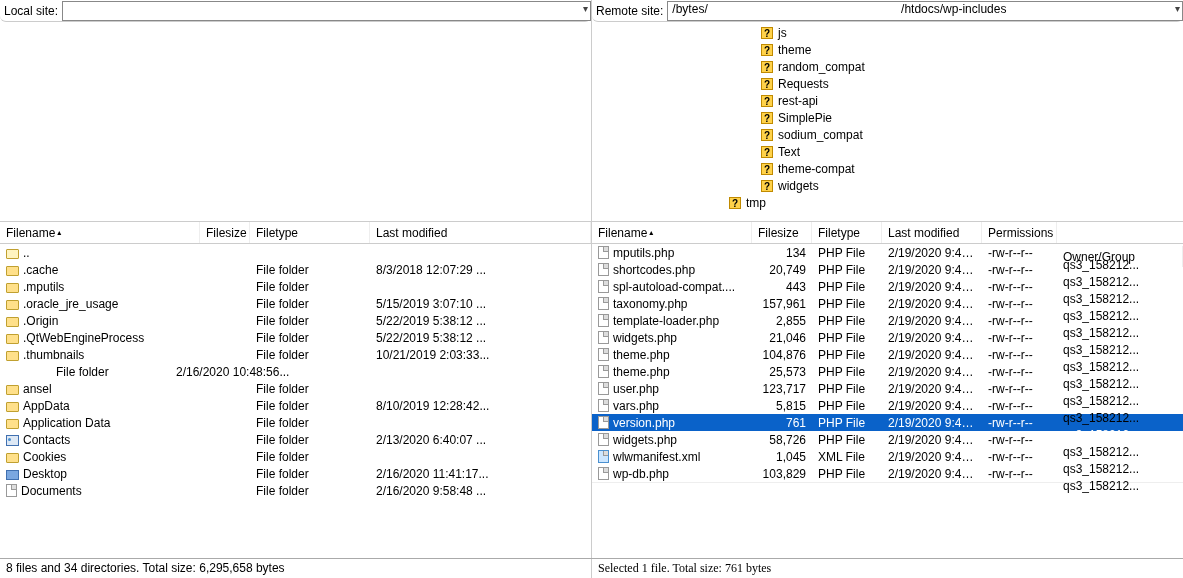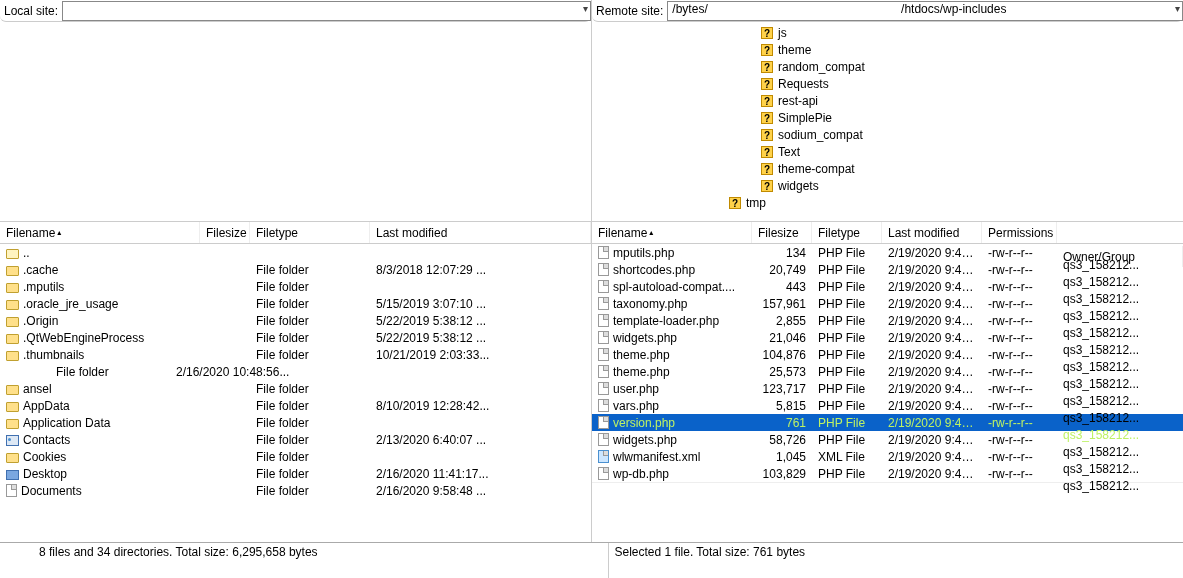--- a/index.html
+++ b/index.html
@@ -20,39 +20,39 @@
 .tline { color: #888; font-family: monospace; font-size: 11px; margin-right: 2px; }
 
 .listwrap { flex: 1; display: flex; overflow: hidden; }
 .listcontent { flex: 1; overflow: hidden auto; position: relative; }
 .listheader { display: flex; border-bottom: 1px solid #ccc; height: 22px; background: #fff; position: sticky; top: 0; }
 .lh-cell { padding: 0 6px; border-right: 1px solid #eee; white-space: nowrap; overflow: hidden; display: flex; align-items: center; height: 100%; }
 .sortcaret { font-size: 8px; margin-left: 2px; }
 
 .row { display: flex; height: 17px; align-items: center; white-space: nowrap; }
 .row.selected { background: #0a62c9; color: #fff; }
-.row.selected .cell { color: #bef264; }
+.row.selected .cell { color: #ffffff; }
 .cell { padding: 0 6px; overflow: hidden; text-overflow: ellipsis; }
 .cell.fn { display: flex; align-items: center; }
 .ficon { width: 14px; height: 14px; margin-right: 4px; display: inline-block; flex-shrink: 0; }
 .fold { background: #ffe08a; border: 1px solid #c0a030; border-radius: 1px; width: 13px; height: 10px; margin-top: 2px; }
 .fold.open { background: #fff4c0; }
 .fileic { background: #fff; border: 1px solid #999; width: 11px; height: 13px; position: relative; }
 .fileic::after { content: ""; position: absolute; top: 0; right: 0; width: 4px; height: 4px; background: #ddd; border-left: 1px solid #999; border-bottom: 1px solid #999; }
 .xmlc { background: #cce6ff; border-color: #4a90d0; }
 .bluef { background: #7aa7e0; border: 1px solid #4070b0; width: 13px; height: 10px; margin-top: 2px; }
 .conticon { width:13px; height:11px; border:1px solid #4070b0; background:#dde8f5; position:relative; margin-top:1px;}
 .conticon::before{content:"";position:absolute;left:1px;top:2px;width:3px;height:3px;background:#4a90d0;border-radius:50%;}
 
 .hscroll { height: 16px; overflow-x: scroll; border-top: 1px solid #eee; }
 .hscroll-inner { width: 1400px; height: 1px; }
 
-.status { display: flex; border-top: 1px solid #aaa; height: 36px; padding-left: 33px; }
+.status { display: flex; border-top: 1px solid #aaa; height: 20px; }
 .status-cell { flex: 1; padding: 2px 6px; border-right: 1px solid #ccc; }
-.status-cell:last-child { border-right: none; }
+.status-cell:last-child { border-right: none; font-family: Liberation Serif, serif; }
 
 
 .lc-fn { width: 200px; }
 .lc-fs { width: 50px; text-align: right; }
 .lc-ft { width: 120px; }
 .lc-lm { flex: 1; }
 
 .rc-fn { width: 160px; }
 .rc-fs { width: 60px; text-align: right; }
 .rc-ft { width: 70px; }

